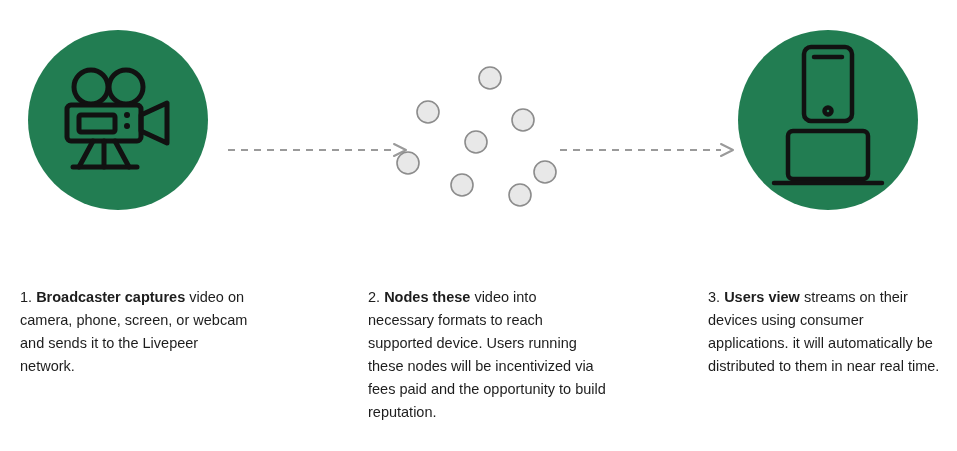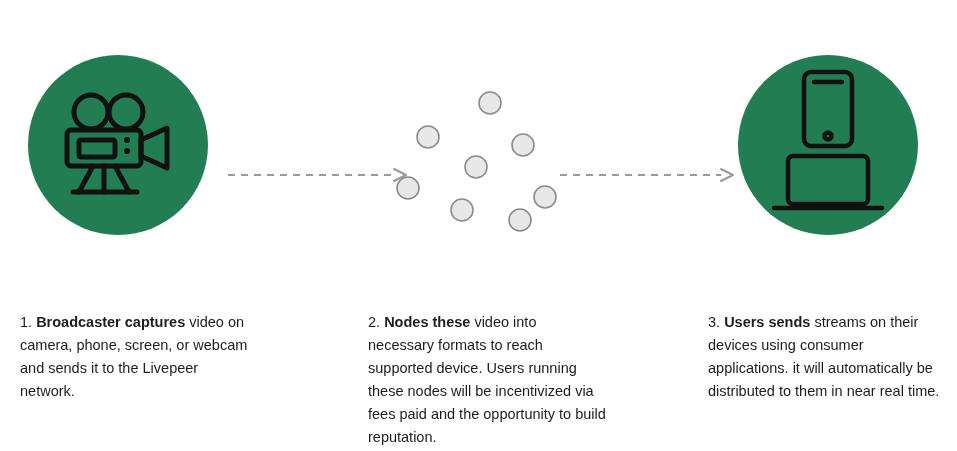--- a/index.html
+++ b/index.html
@@ -12,21 +12,20 @@
     height: 451px;
     font-family: "Liberation Sans", sans-serif;
     color: #222222;
     overflow: hidden;
     position: relative;
   }
   .stage {
     position: relative;
     width: 957px;
     height: 401px;
-    margin-top: 25px;
   }
 
   
   .circle {
     position: absolute;
     border-radius: 50%;
     background: #227d52;
     display: flex;
     align-items: center;
     justify-content: center;
@@ -163,17 +162,17 @@
     <div class="caption" id="caption-1">
       <span>1.</span>
       <b>Broadcaster captures</b><span> video on camera, phone, screen, or webcam and sends it to the Livepeer network.</span>
     </div>
     <div class="caption" id="caption-2">
       <span>2.</span>
       <b>Nodes these</b><span> video into necessary formats to reach supported device. Users running these nodes will be incentivized via fees paid and the opportunity to build reputation.</span>
     </div>
     <div class="caption" id="caption-3">
       <span>3.</span>
-      <b>Users sends</b><span> streams on their devices using consumer applications. it will automatically be distributed to them in near real time.</span>
+      <b>Users view</b><span> streams on their devices using consumer applications. it will automatically be distributed to them in near real time.</span>
     </div>
   </div>
 
 </div>
 
 </body></html>

